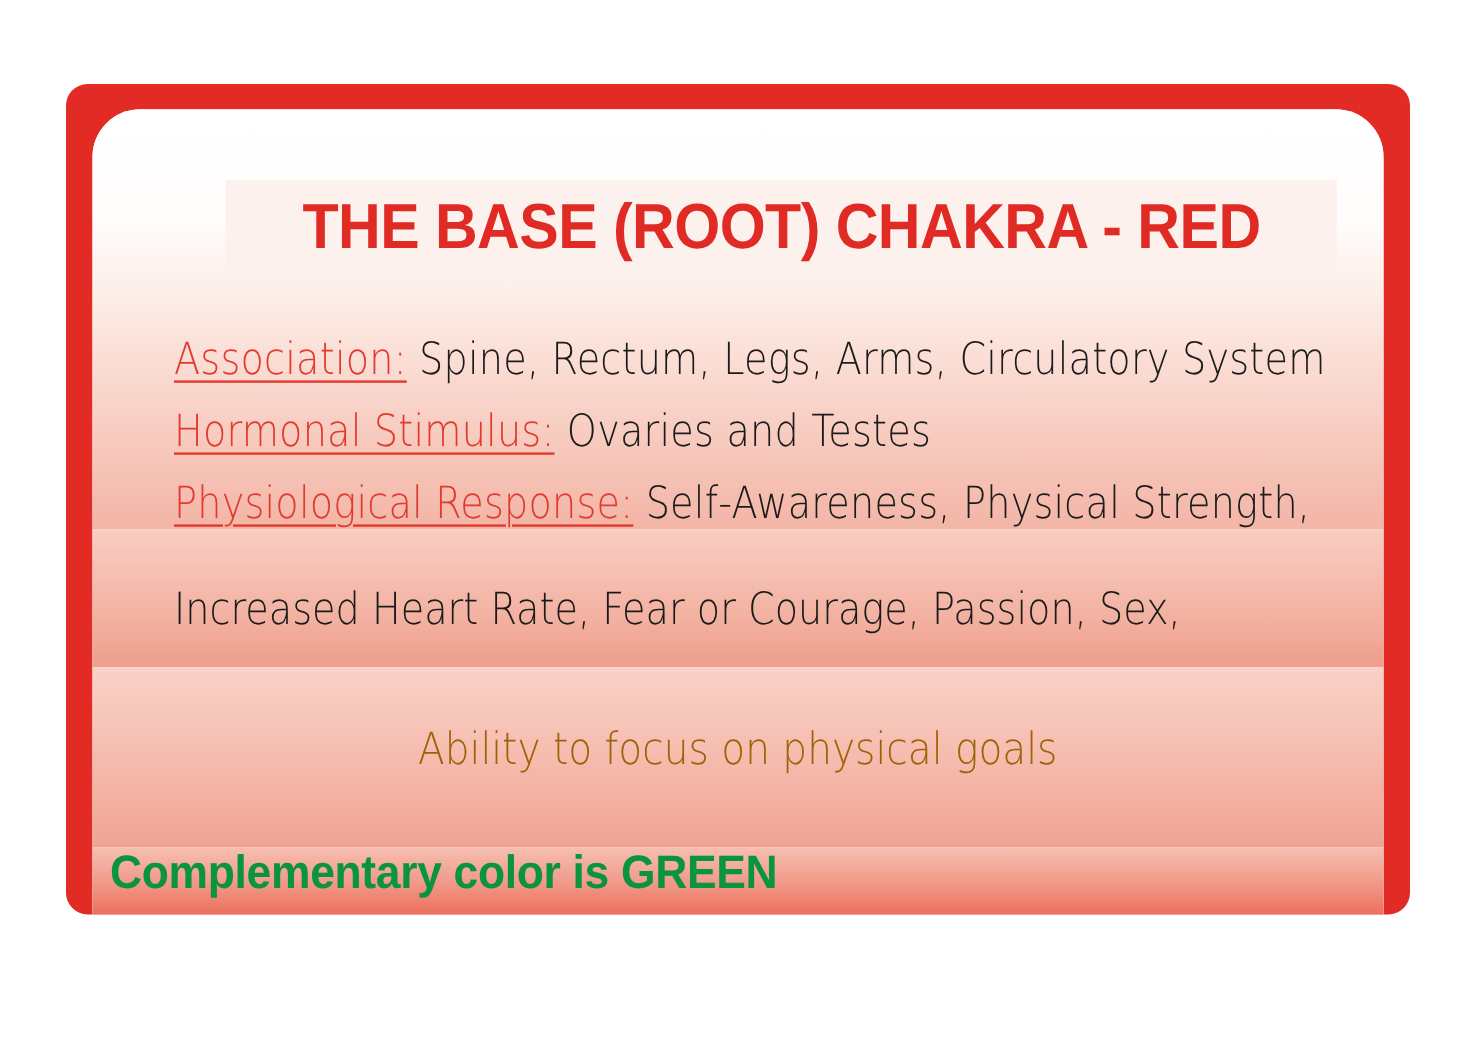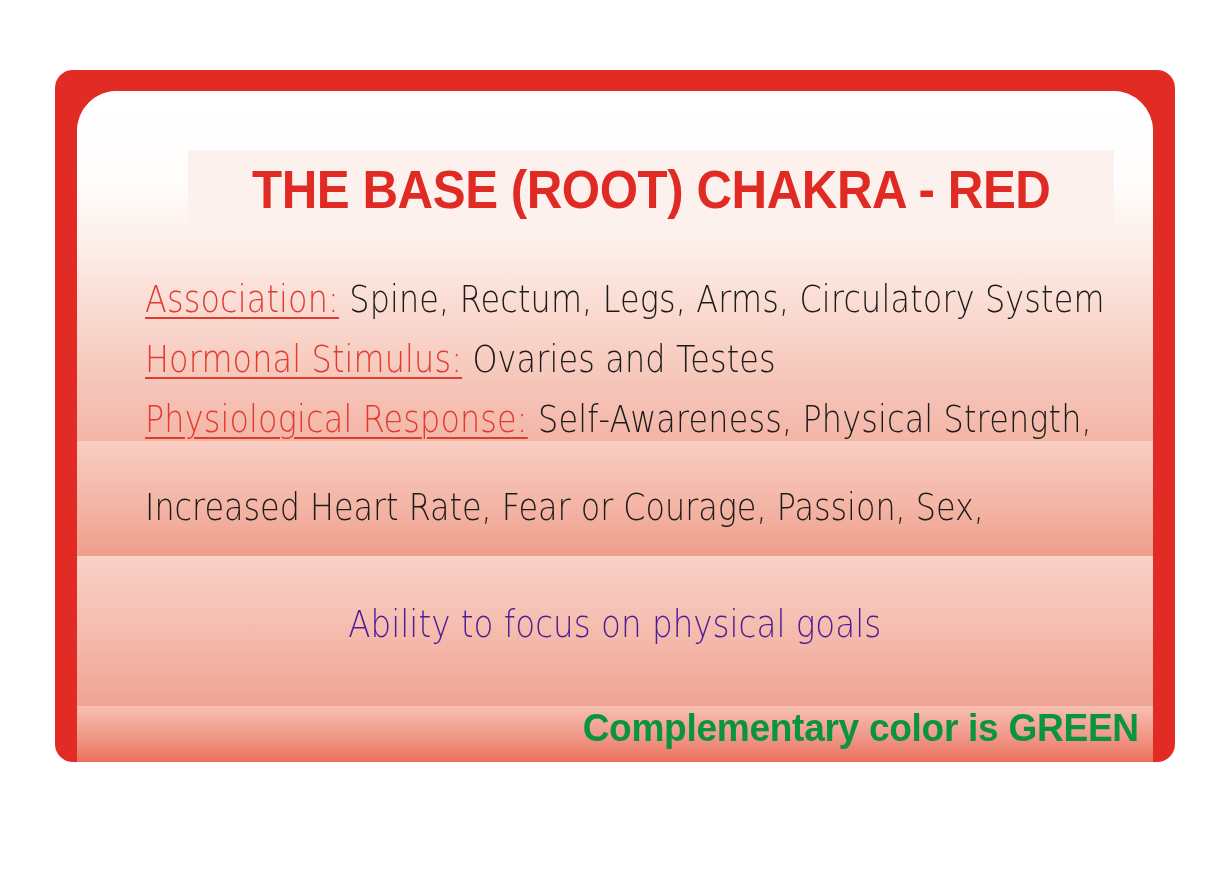--- a/index.html
+++ b/index.html
@@ -171,36 +171,36 @@
 
   .line-center {
     position: absolute;
     left: 0;
     right: 0;
     top: 515px;
     text-align: center;
     font-family: "DejaVu Sans", sans-serif;
     font-size: 37px;
     line-height: 1;
-    color: #4c1d95;
+    color: #a16207;
     font-weight: 300;
     white-space: nowrap;
   }
   .line-center > span {
     display: inline-block;
     transform: scaleX(0.88);
   }
 
   
   .footer {
     position: absolute;
     left: 0;
     right: 0;
     top: 617px;
-    text-align: right;
+    text-align: left;
   }
   .footer-text {
     display: inline-block;
     font-family: "Liberation Sans Narrow", "Liberation Sans", sans-serif;
     font-weight: bold;
     font-size: 39px;
     color: #0a9440;
     white-space: nowrap;
     letter-spacing: -0.3px;
     transform: scaleX(0.95);

